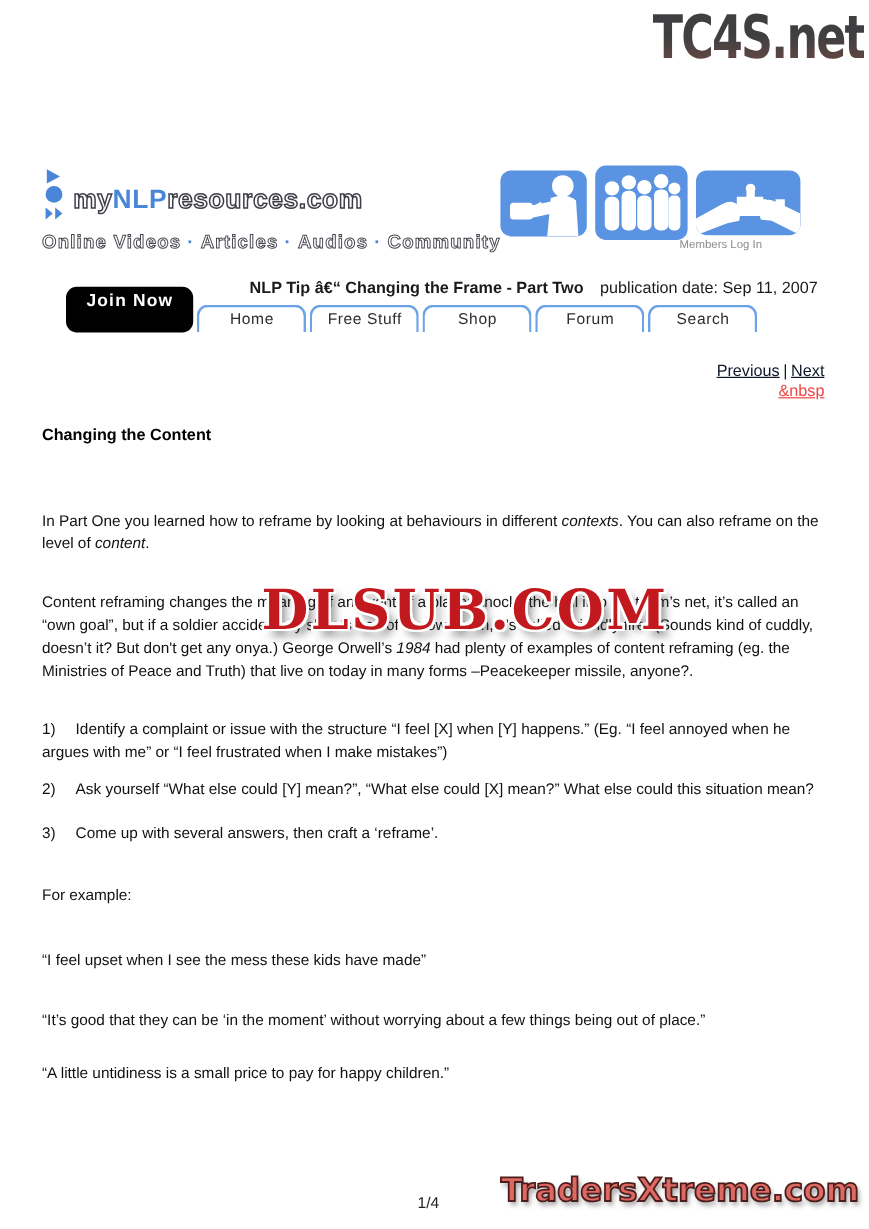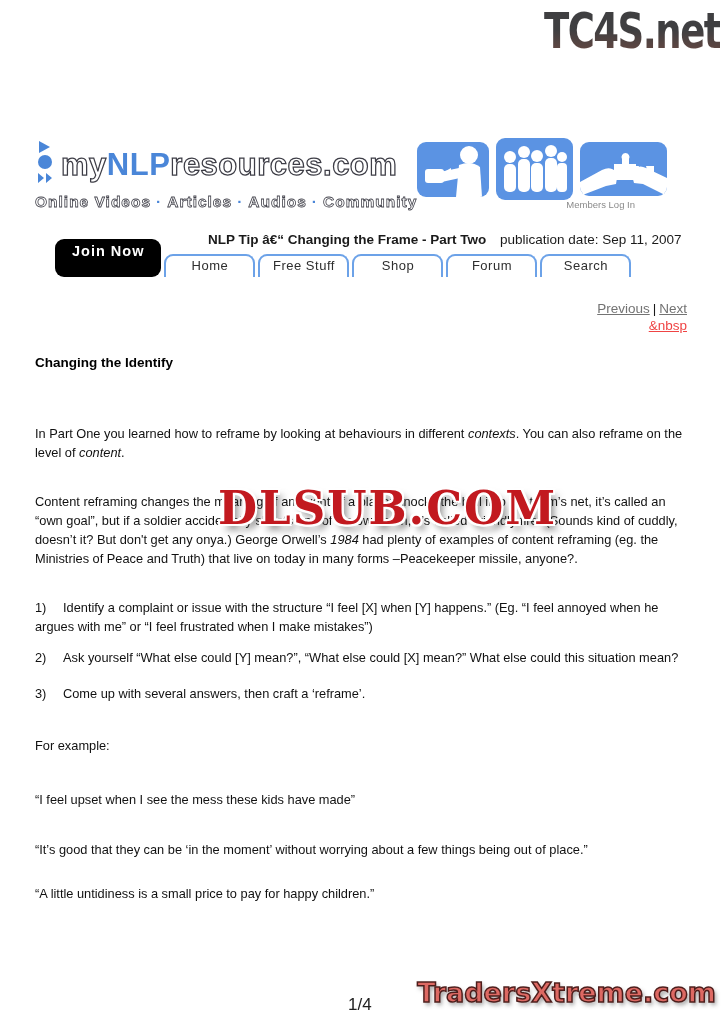--- a/index.html
+++ b/index.html
@@ -20,21 +20,21 @@
       background:linear-gradient(180deg,#3f3f41 48%, #5c4642 78%, #7d4a42 100%);
       -webkit-background-clip:text; background-clip:text; color:transparent;
     }
   }
 
   
   .header { position:absolute; top:138px; left:35px; width:600px; display:flex; justify-content:space-between; align-items:flex-start; }
   .logo-block { padding-top:2px; }
   .logo-row { display:flex; align-items:center; }
   .logo-mark { margin-right:4px; }
-  .logo-text { font-size:31px; letter-spacing:0.5px; font-weight:bold; white-space:nowrap; }
+  .logo-text { font-size:22px; letter-spacing:0.5px; font-weight:bold; white-space:nowrap; }
   .outline-text { color:#55555e; }
   @supports (-webkit-text-stroke: 1px black) {
     .outline-text { color:#fff; -webkit-text-stroke:1.25px #3d3d46; }
   }
   .logo-nlp { color:#4a86d8; -webkit-text-stroke:0; font-weight:bold; }
   .tagline { margin-top:3px; font-size:15.5px; letter-spacing:1px; font-weight:bold; white-space:nowrap; }
   .tagline .outline-sm { color:#55555e; }
   @supports (-webkit-text-stroke: 1px black) {
     .tagline .outline-sm { color:#fff; -webkit-text-stroke:0.8px #45454e; }
   }
@@ -60,21 +60,21 @@
     background:#fff; font-size:13px; color:#2e2e2e; letter-spacing:0.5px;margin-top:42px;
   }
 
   
   .title-line { position:absolute; top:232px; left:208px; font-size:13.5px; white-space:nowrap; }
   .title-bold { font-weight:bold; }
   .pub-date { margin-left:10px; }
 
   
   .pager { position:absolute; top:300px; right:37px; text-align:right; font-size:13.5px; line-height:17px; }
-  .pager a { color:#737373; text-decoration:underline; cursor:pointer; }
+  .pager a { color:#0f172a; text-decoration:underline; cursor:pointer; }
   .pager .sep { color:#1a1a1a; padding:0 3px; }
   .nbsp-line { color:#ef4444;text-decoration:underline; }
 
   
   .article { position:absolute; top:353px; left:35px; width:655px; font-size:12.8px; line-height:19px; color:#111; }
   .article h3 { font-size:13.5px; font-weight:bold; color:#000; }
   .p1 { margin-top:52px; }
   .p2 { margin-top:30px; }
   .list-item { margin-top:0; }
   .li-1 { margin-top:30px; }
@@ -92,21 +92,21 @@
     font-family:"DejaVu Serif", serif; font-weight:bold;
     font-size:46px; letter-spacing:2px; color:#c2191f; white-space:nowrap;
     transform:scaleX(0.98); transform-origin:0 50%;
     text-shadow:
       -2px 0 0 #fff, 2px 0 0 #fff, 0 -2px 0 #fff, 0 2px 0 #fff,
       -2px -2px 0 #fff, 2px 2px 0 #fff, -2px 2px 0 #fff, 2px -2px 0 #fff,
       5px 6px 7px rgba(60,60,60,0.55);
   }
 
   
-  .page-num { position:absolute; top:995px; left:348px; font-size:17px; color:#222; }
+  .page-num { position:absolute; top:995px; left:348px; font-size:13px; color:#222; }
   .tx-logo {
     position:absolute; top:977px; right:8px;
     font-family:"DejaVu Sans", sans-serif; font-weight:800; font-size:27px; letter-spacing:0px;
     color:#8c2f2b; white-space:nowrap;
     text-shadow:2px 3px 4px rgba(60,60,60,0.5);
   }
   @supports (-webkit-text-stroke: 1px black) {
     .tx-logo { color:#dd6963; -webkit-text-stroke:1.5px #4c1d1b; }
   }
 </style>
@@ -192,21 +192,21 @@
   </div>
 
   <div class="pager">
     <div>
       <a>Previous</a><span class="sep">|</span><a>Next</a>
     </div>
     <div class="nbsp-line">&amp;nbsp</div>
   </div>
 
   <div class="article">
-    <h3>Changing the Identify</h3>
+    <h3>Changing the Content</h3>
 
     <p class="p1"><span>In Part One you learned how to reframe by looking at behaviours in different </span><span style="font-style: italic;">contexts</span><span>. You can also reframe on the level of </span><span style="font-style: italic;">content</span><span>.</span></p>
 
     <p class="p2"><span>Content reframing changes the meaning of an event. If a player knocks the ball into his team’s net, it’s called an “own goal”, but if a soldier accidentally shoots one of his own men, it’s called “friendly fire” (Sounds kind of cuddly, doesn’t it? But don't get any onya.) George Orwell’s </span><span style="font-style: italic;">1984</span><span> had plenty of examples of content reframing (eg. the Ministries of Peace and Truth) that live on today in many forms –Peacekeeper missile, anyone?.</span></p>
 
     <p class="list-item li-1"><span class="num">1)</span><span>Identify a complaint or issue with the structure “I feel [X] when [Y] happens.” (Eg. “I feel annoyed when he argues with me” or “I feel frustrated when I make mistakes”)</span></p>
     <p class="list-item li-2"><span class="num">2)</span><span>Ask yourself “What else could [Y] mean?”, “What else could [X] mean?” What else could this situation mean?</span></p>
     <p class="list-item li-3"><span class="num">3)</span><span>Come up with several answers, then craft a ‘reframe’.</span></p>
 
     <p class="for-example">For example:</p>

